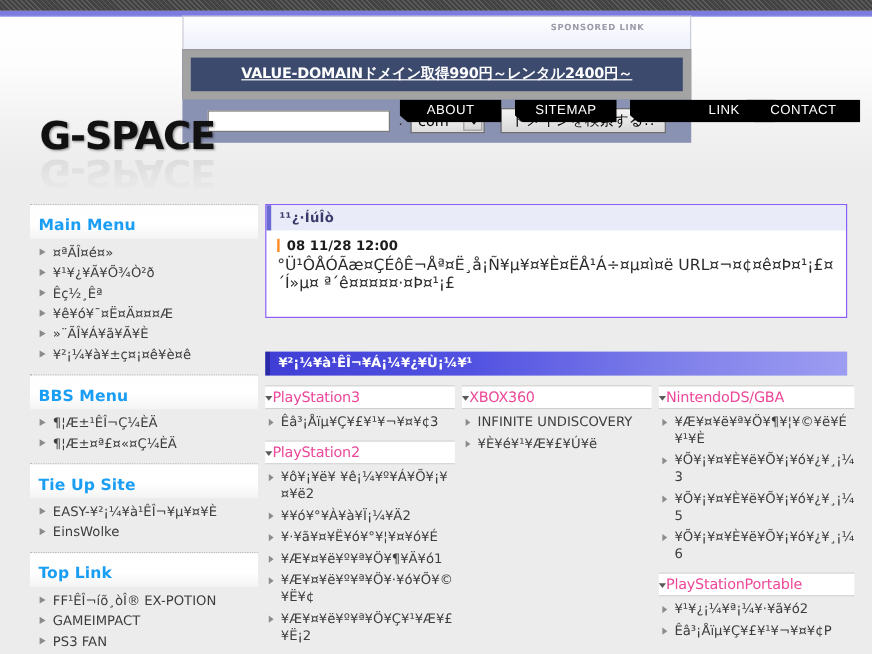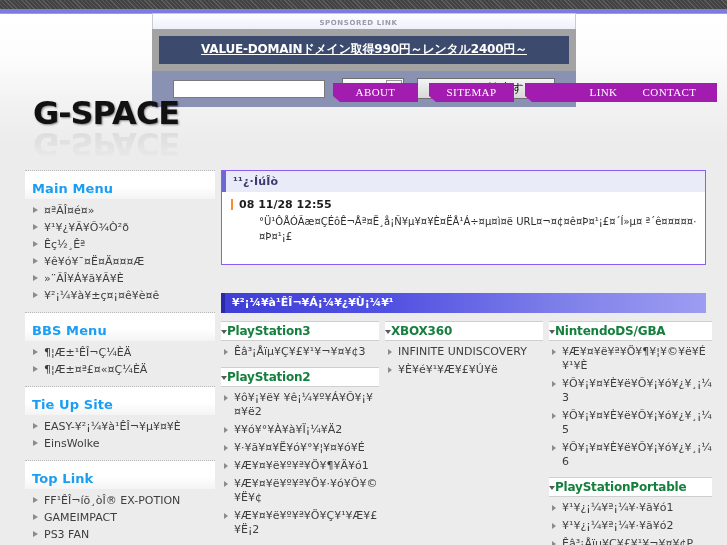--- a/index.html
+++ b/index.html
@@ -49,27 +49,27 @@
   }
 
   
   #ad-block {
     position: absolute;
     top: 13px;
     left: 152px;
     width: 424px;
   }
   #sponsored-bar {
-    height: 16px;
+    height: 28px;
     background: linear-gradient(to bottom, #ffffff, #eef0fb);
     border: 1px solid #c9cbd8;
     border-bottom: none;
-    text-align: center;
-    box-sizing: border-box;
-    padding-right: 11px;
+    text-align: right;
+    box-sizing: border-box;
+    padding-right: 38px;
   }
   #sponsored-label {
     font-size: 7px;
     letter-spacing: 0.6px;
     color: #9a9aa8;
     line-height: 11px;
     font-weight: bold;
     font-family: "DejaVu Sans", sans-serif;
   }
   #ad-titlebar {
@@ -195,29 +195,29 @@
     position: absolute;
     top: 83px;
     left: 333px;
     width: 386px;
     height: 20px;
   }
   .nav-btn {
     position: absolute;
     top: 0;
     height: 19px;
-    background: #a21caf;
+    background: #000000;
     color: #ffffff;
     font-size: 11px;
     text-align: center;
     line-height: 19px;
     cursor: pointer;
     letter-spacing: 0.4px;
     clip-path: polygon(0 0, 100% 0, 100% 100%, 7px 100%, 0 calc(100% - 6px));
-    font-family: Liberation Serif, serif;
+    font-family: Liberation Sans, sans-serif;
   }
   #nav-about   { left: 0px;   width: 85px; }
   #nav-sitemap { left: 96px;  width: 85px; }
   #nav-link    { left: 192px; width: 85px; padding-left: 36px; }
   #nav-contact { left: 289px; width: 95px; }
 
   
   #sidebar {
     position: absolute;
     left: 25px;
@@ -300,26 +300,25 @@
     line-height: 14px;
   }
   #news-date:before {
     content: "";
     position: absolute;
     left: 0; top: 1px;
     width: 2px; height: 11px;
     background: #ff8b23;
   }
   #news-text {
-    font-size: 10px;
+    font-size: 13px;
     color: #2b2b2b;
     line-height: 15px;
     margin-top: 2px;
     word-break: break-all;
-    margin-left: 28px;
   }
 
   
   #section-bar {
     margin-top: 28px;
     height: 20px;
     background: linear-gradient(to right, #3f3fd6 0%, #5252e2 35%, #7f7fea 70%, #9d9df2 100%);
     border-left: 4px solid #2a2aa8;
     box-sizing: border-box;
     color: #ffffff;
@@ -341,22 +340,22 @@
     width: 158px;
     flex: 0 0 158px;
   }
   .col:last-child { width: 163px; flex: 0 0 163px; }
   .grp-head {
     background: #ffffff;
     border: 1px solid #cfcfcf;
     border-left: none;
     border-right: none;
     font-size: 12px;
-    font-weight: bold;
-    color: #15803d;
+    font-weight: normal;
+    color: #ec4899;
     padding: 2px 0 2px 6px;
     position: relative;
     box-sizing: border-box;
     letter-spacing: -0.2px;
   }
   .grp-head:before {
     content: "";
     position: absolute;
     left: 0px; top: 8px;
     border-left: 3.5px solid transparent;
@@ -460,21 +459,21 @@
     <li>GAMEDEEP</li>
   </ul>
 
 </div>
 
 <div id="main">
 
   <div id="news-box">
     <div id="news-head">¹¹¿·ÍúÎò</div>
     <div id="news-body">
-      <div id="news-date">08 11/28 12:55</div>
+      <div id="news-date">08 11/28 12:00</div>
       <div id="news-text">°Ü¹ÔÅÓÃæ¤ÇÉôÊ¬Åª¤Ë¸å¡Ñ¥µ¥¤¥È¤ËÅ¹Á÷¤µ¤ì¤ë URL¤¬¤¢¤ê¤Þ¤¹¡£¤´Í»µ¤ ª´ê¤¤¤¤¤·¤Þ¤¹¡£</div>
     </div>
   </div>
 
   <div id="section-bar">¥²¡¼¥à¹ÊÎ¬¥Á¡¼¥¿¥Ù¡¼¥¹</div>
 
   <div id="cols">
 
     <div class="col">
       <div class="grp-head">PlayStation3</div>
@@ -503,20 +502,19 @@
     <div class="col">
       <div class="grp-head">NintendoDS/GBA</div>
       <ul class="grp-list">
         <li>¥Æ¥¤¥ë¥ª¥Ö¥¶¥¦¥©¥ë¥É¥¹¥È</li>
         <li>¥Õ¥¡¥¤¥È¥ë¥Õ¥¡¥ó¥¿¥¸¡¼3</li>
         <li>¥Õ¥¡¥¤¥È¥ë¥Õ¥¡¥ó¥¿¥¸¡¼5</li>
         <li>¥Õ¥¡¥¤¥È¥ë¥Õ¥¡¥ó¥¿¥¸¡¼6</li>
       </ul>
       <div class="grp-head">PlayStationPortable</div>
       <ul class="grp-list">
-        <li>¥¹¥¿¡¼¥ª¡¼¥·¥ã¥ó1</li>
         <li>¥¹¥¿¡¼¥ª¡¼¥·¥ã¥ó2</li>
         <li>Êâ³¡Åïµ¥Ç¥£¥¹¥¬¥¤¥¢P</li>
       </ul>
     </div>
 
   </div>
 </div>
 
 </body></html>

